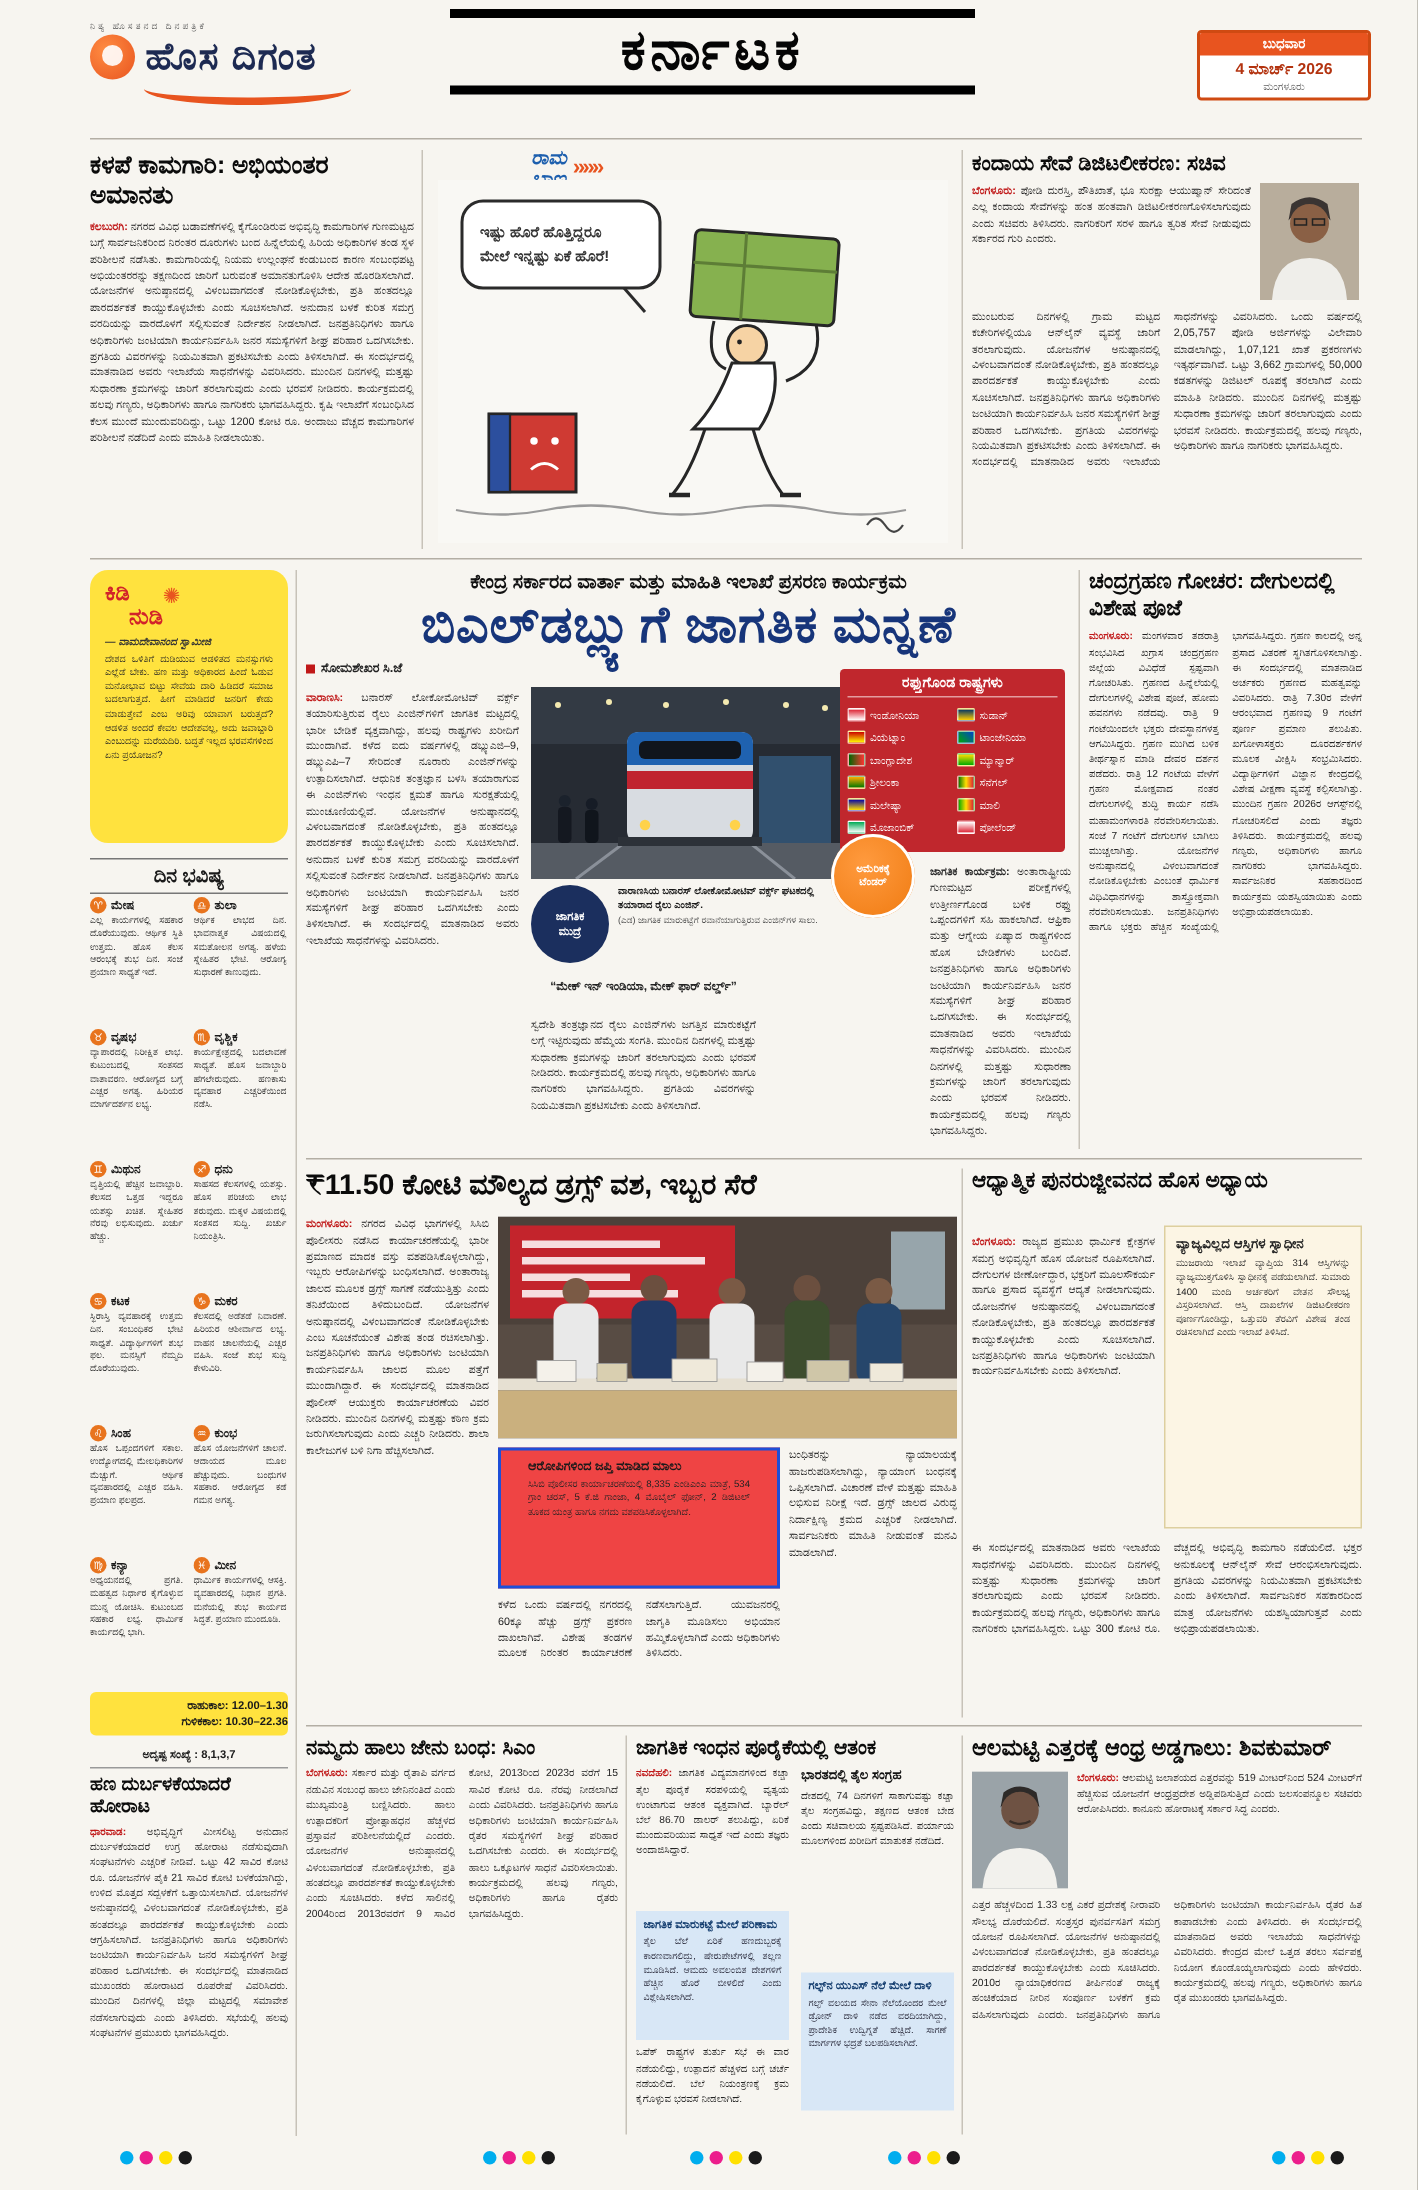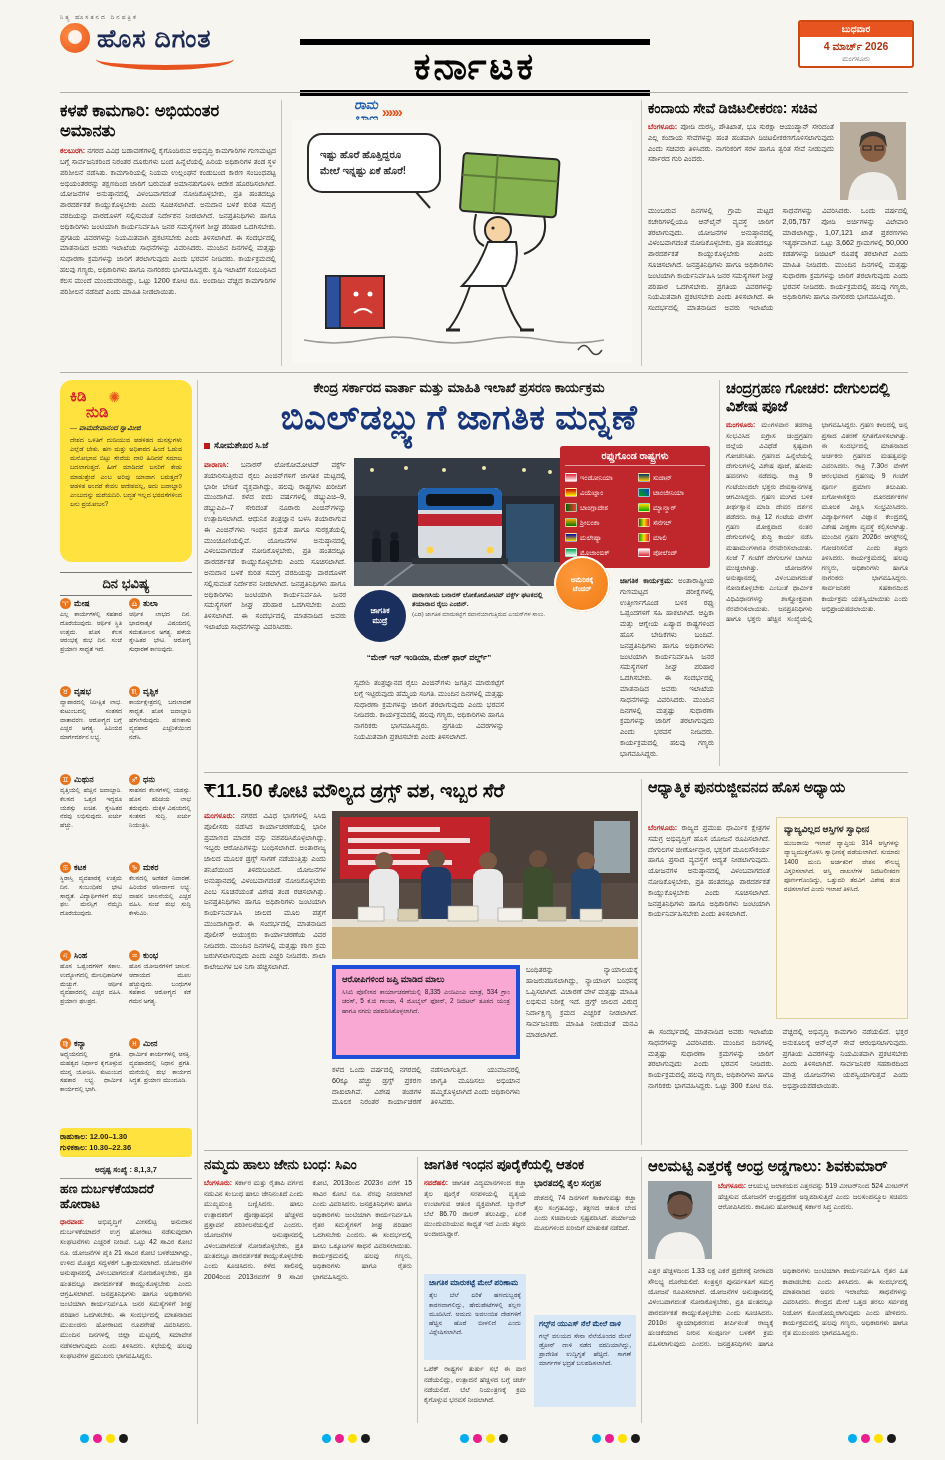--- a/index.html
+++ b/index.html
@@ -33,36 +33,36 @@
   .kidi-t{color:#d2232a;font-weight:bold;font-size:15px;line-height:1.05;}
   .kidi-star{color:#e8541f;font-size:14px;}
   .kidi-attr{font-size:7px;font-weight:bold;font-style:italic;color:#333;margin:3px 0;}
   
   .h-head{font-size:13px;font-weight:bold;text-align:center;border-top:1.5px solid #777;border-bottom:1.5px solid #777;padding:3px 0;}
   .h-col{display:flex;flex-direction:column;gap:3px;}
   .h-cell{width:62px;height:85px;overflow:hidden;}
   .h-name{font-size:8px;font-weight:bold;display:flex;align-items:center;gap:3px;margin-bottom:1px;}
   .h-ic{width:11px;height:11px;border-radius:50%;background:#e8741e;color:#fff;font-size:7px;display:flex;align-items:center;justify-content:center;flex:none;}
   .h-txt{font-size:6.2px;line-height:1.42;text-align:justify;color:#222;}
-  .timebox{background:#ffe23e;border-radius:4px;text-align:left;font-size:7.5px;font-weight:bold;padding:3px 0;line-height:1.5;}
+  .timebox{background:#ffe23e;border-radius:4px;text-align:right;font-size:7.5px;font-weight:bold;padding:3px 0;line-height:1.5;}
   .lucky{font-size:7.5px;font-weight:bold;text-align:center;border-bottom:1px solid #999;padding:3px 0;}
   
   .kicker{font-size:13px;font-weight:bold;text-align:center;color:#111;}
   .main-h{font-size:34px;font-weight:bold;color:#17357a;text-align:center;line-height:1.1;letter-spacing:.5px;}
   .byline{font-size:8.5px;font-weight:bold;color:#222;display:flex;align-items:center;gap:4px;}
   .byline .sq{width:6px;height:6px;background:#c01818;flex:none;}
   .redbox{background:#c0272d;color:#fff;border-radius:3px;padding:4px 5px;box-sizing:border-box;}
   .redbox-title{font-size:9.5px;font-weight:bold;text-align:center;border-bottom:1px solid rgba(255,255,255,.55);padding-bottom:3px;margin-bottom:4px;}
   .country{display:flex;align-items:center;gap:3px;font-size:7px;height:15px;}
   .chip{width:10px;height:7px;border-radius:1px;flex:none;border:.5px solid rgba(255,255,255,.6);}
   .badge-navy{width:52px;height:52px;border-radius:50%;background:#1b2f5e;color:#fff;display:flex;flex-direction:column;align-items:center;justify-content:center;font-size:7.5px;font-weight:bold;text-align:center;line-height:1.3;flex:none;}
   .badge-orange{width:56px;height:56px;border-radius:50%;background:radial-gradient(circle at 40% 35%,#ff9a3e,#ef7a10);color:#fff;display:flex;flex-direction:column;align-items:center;justify-content:center;font-size:7px;font-weight:bold;text-align:center;line-height:1.3;box-shadow:0 0 0 2px #fff inset;outline:2px dashed rgba(255,255,255,.0);}
   .caption-b{font-size:6.6px;font-weight:bold;line-height:1.4;}
   
-  .graybox{background:#f9a8d4;border:4px solid #1d4ed8;padding:5px 6px;box-sizing:border-box;}
+  .graybox{background:#ef4444;border:2px solid #1d4ed8;padding:5px 18px;box-sizing:border-box;}
   .graybox .t{font-size:8.5px;font-weight:bold;margin-bottom:2px;}
   .insetbox{background:#fcf5e4;border:1px solid #ddcf9f;padding:6px 7px;box-sizing:border-box;}
   .insetbox .t{font-size:9px;font-weight:bold;margin-bottom:3px;color:#222;}
   .bluebox{background:#d8e7f6;border-radius:0;padding:4px 5px;box-sizing:border-box;}
   .bluebox .t{font-size:7.5px;font-weight:bold;color:#123c6e;margin-bottom:2px;}
   .bluebox .b{font-size:6.3px;line-height:1.45;text-align:justify;color:#223;}
   .subhead{font-size:8.8px;font-weight:bold;color:#111;line-height:1.3;}
   .photo{background:#ccc;overflow:hidden;}
   .photo svg{display:block;width:100%;height:100%;}
   
@@ -76,21 +76,21 @@
 
   <div class="abs" style="left:60px;top:14px;width:215px;">
     <div class="logo-tag">ನಿತ್ಯ ಹೊಸತನದ ದಿನಪತ್ರಿಕೆ</div>
     <div style="display:flex;align-items:center;gap:7px;margin-top:2px;">
       <span class="logo-icon"></span>
       <span class="logo-title">ಹೊಸ ದಿಗಂತ</span>
     </div>
     <div class="swoosh" style="margin-left:36px;margin-top:2px;"></div>
   </div>
 
-  <div class="abs sec" style="left:300px;top:6px;width:350px;margin-top:33px;">
+  <div class="abs sec" style="left:300px;top:6px;width:350px;">
     <div class="sec-title">ಕರ್ನಾಟಕ</div>
   </div>
 
   <div class="abs datebox" style="left:798px;top:20px;width:112px;">
     <div class="strip">ಬುಧವಾರ</div>
     <div class="d">4 ಮಾರ್ಚ್ 2026</div>
     <div class="e">ಮಂಗಳೂರು</div>
   </div>
 
   <div class="hline" style="left:60px;top:92px;width:848px;"></div>

